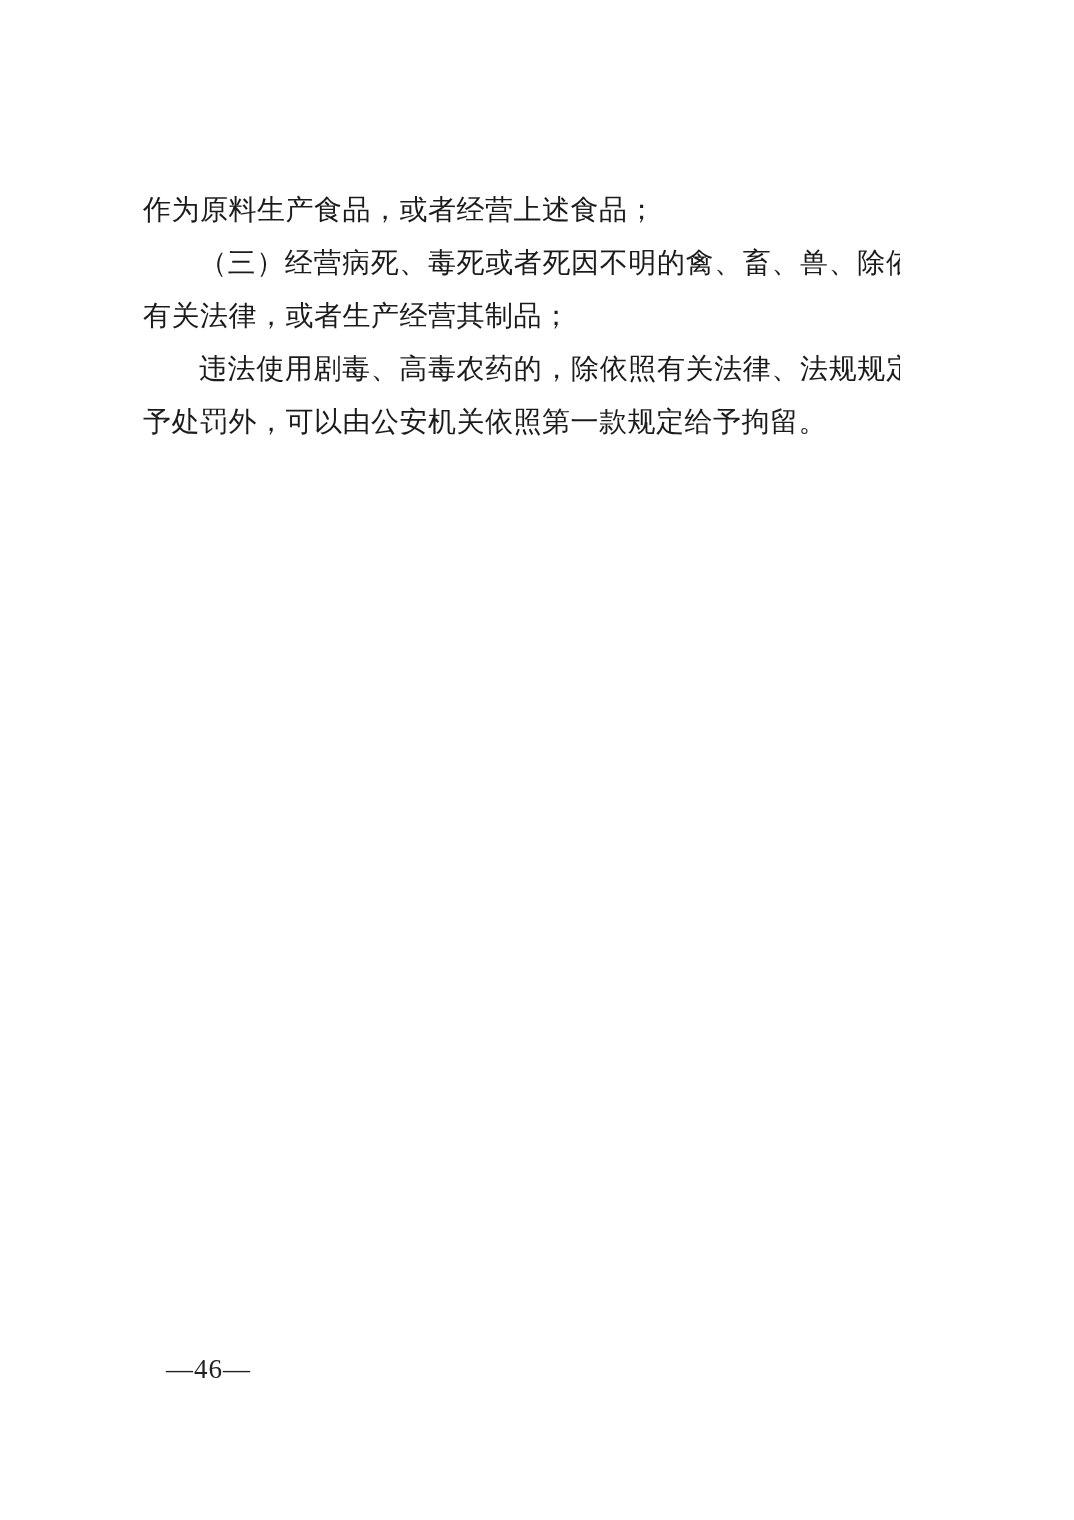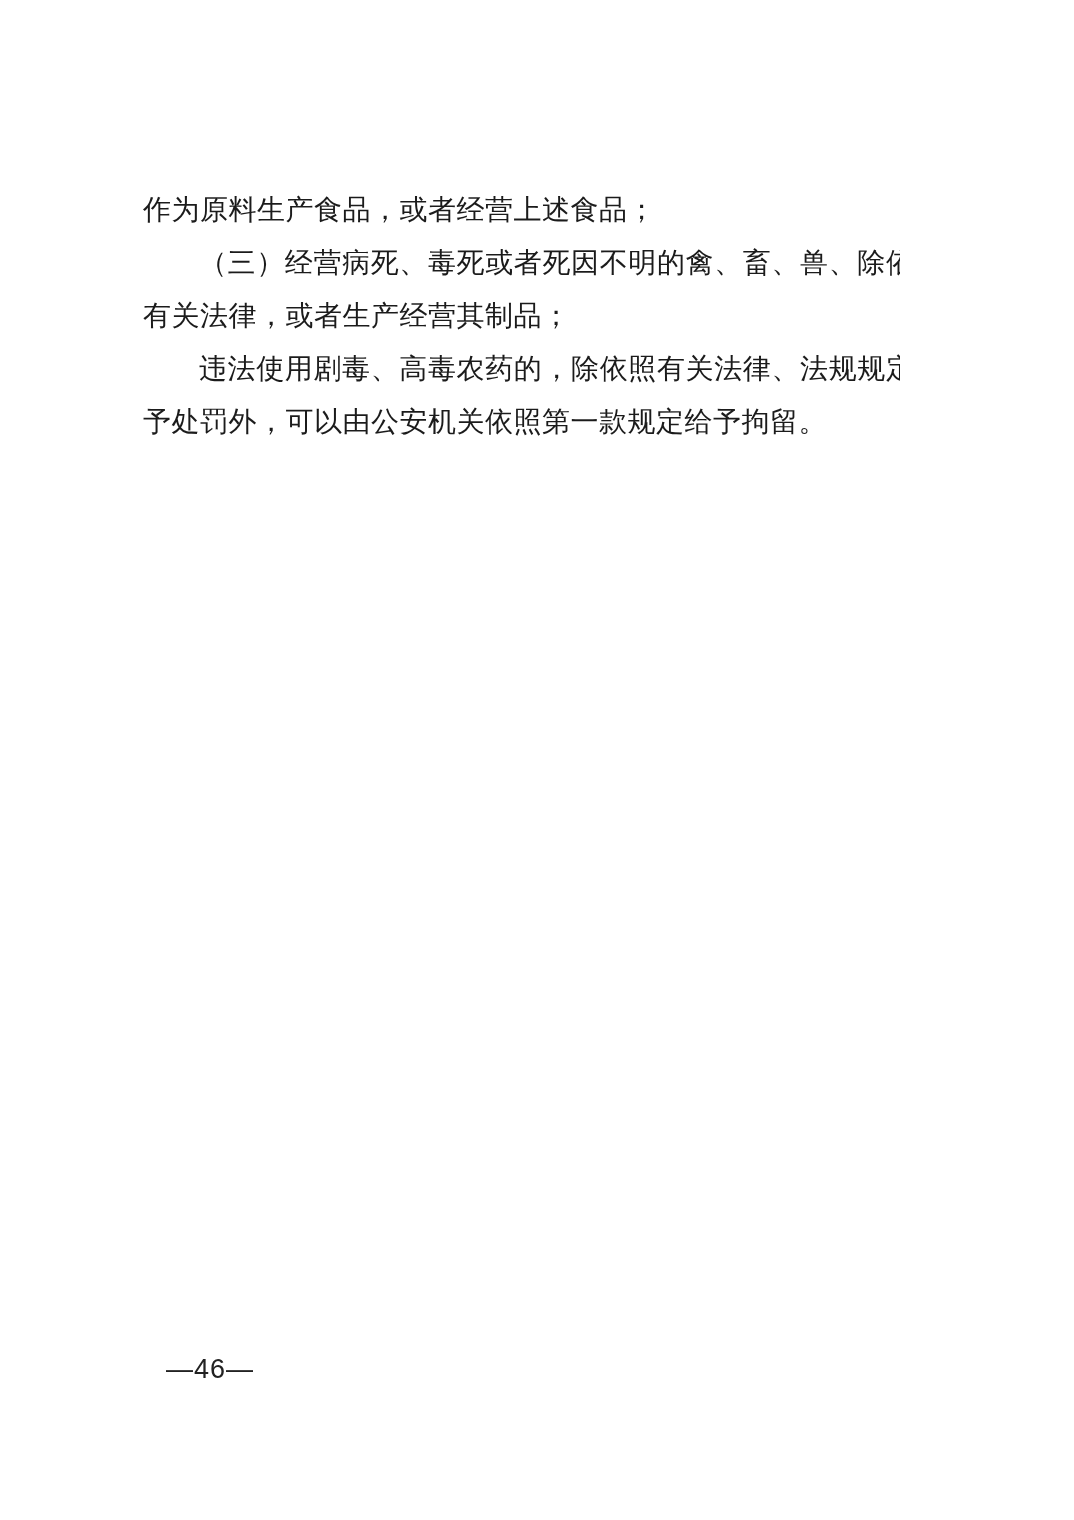--- a/index.html
+++ b/index.html
@@ -6,21 +6,21 @@
     margin: 0;
     padding: 0;
     background: #ffffff;
   }
   .page {
     position: relative;
     width: 900px;
     height: 1520px;
     background: #ffffff;
     overflow: hidden;
-    font-family: Liberation Sans, sans-serif;
+    font-family: Liberation Serif, serif;
   }
   .doc-body {
     position: absolute;
     left: 143px;
     top: 183px;
     width: 800px;
     color: #1b1b1b;
     font-size: 28px;
     line-height: 53px;
     letter-spacing: 0.5px;

